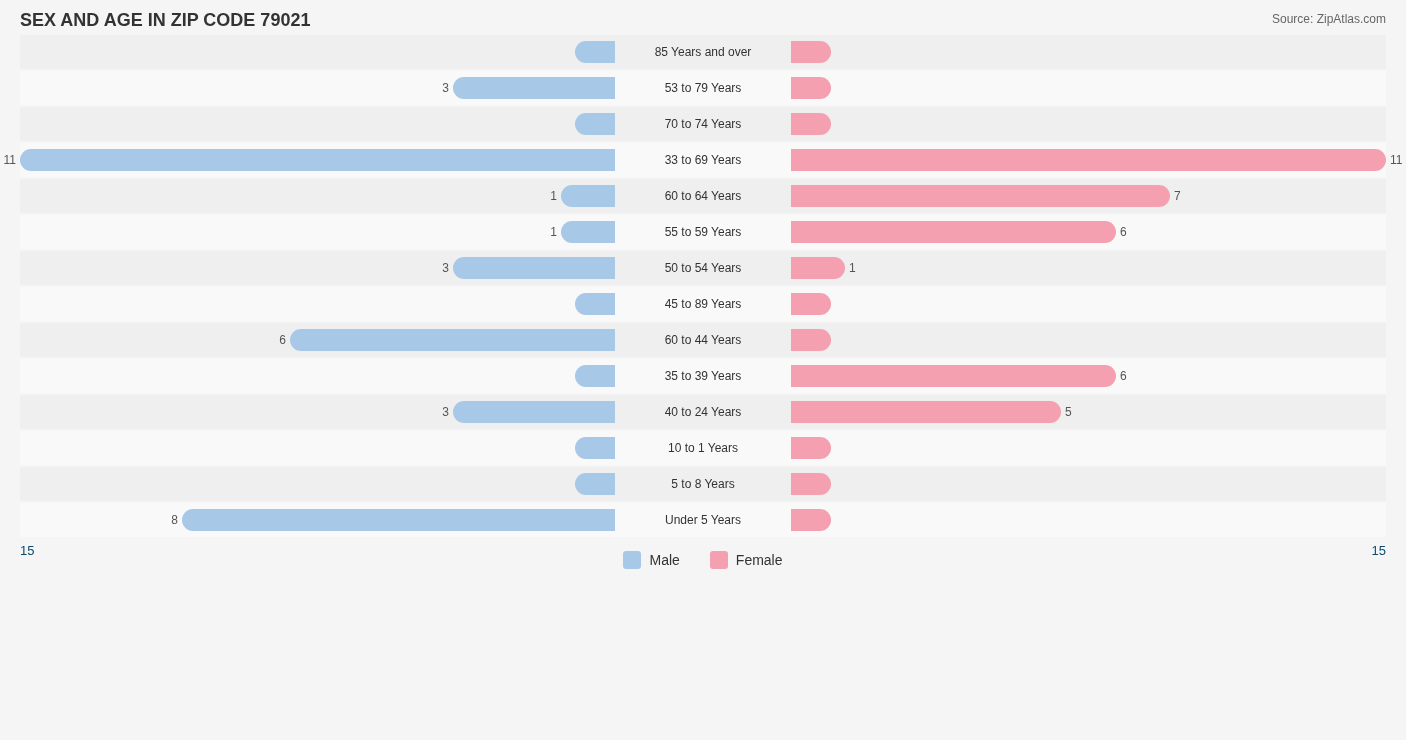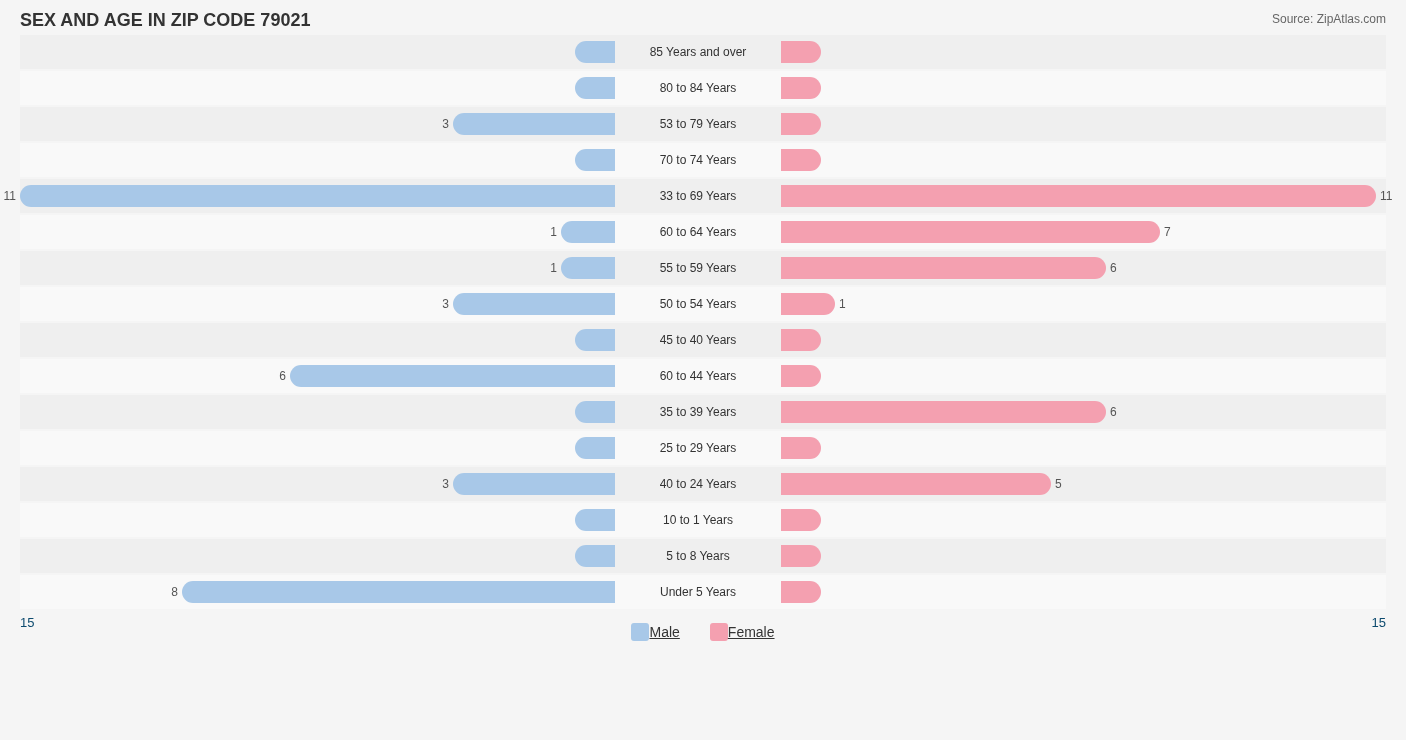--- a/index.html
+++ b/index.html
@@ -43,40 +43,41 @@
     .legend {
       display: flex;
       justify-content: center;
       align-items: center;
       margin-top: 8px;
       gap: 30px;
     }
     .legend-item {
       display: flex;
       align-items: center;
+      gap: 8px;
       font-size: 14px;
       color: #333;
-      text-decoration: underline;
     }
     .legend-box {
       width: 18px;
       height: 18px;
       border-radius: 3px;
     }
     .chart-rows-wrapper {
       position: relative;
       width: 100%;
     }
     
     .bar-row {
       display: flex;
       align-items: center;
       height: 34px;
       margin-bottom: 2px;
       position: relative;
+      justify-content: space-between;
     }
     .bar-row:nth-child(odd) { background: #efefef; }
     .bar-row:nth-child(even) { background: #f9f9f9; }
 
     .half-left {
       width: 595px;
       display: flex;
       align-items: center;
       justify-content: flex-end;
       position: relative;
@@ -132,29 +133,20 @@
         <div class="half-left">
           <div class="blue-bar" style="width: 40px;"></div>
         </div>
         <div class="center-label">85 Years and over</div>
         <div class="half-right">
           <div class="pink-bar" style="width: 40px;"></div>
         </div>
       </div>
       <div class="bar-row">
         <div class="half-left">
-          <div class="blue-bar" style="width: 40px;"></div>
-        </div>
-        <div class="center-label">80 to 84 Years</div>
-        <div class="half-right">
-          <div class="pink-bar" style="width: 40px;"></div>
-        </div>
-      </div>
-      <div class="bar-row">
-        <div class="half-left">
           <span style="position: absolute; right: 166px; font-size: 12px; color: rgb(85, 85, 85); white-space: nowrap;">3</span>
           <div class="blue-bar" style="width: 162px;"></div>
         </div>
         <div class="center-label">53 to 79 Years</div>
         <div class="half-right">
           <div class="pink-bar" style="width: 40px;"></div>
         </div>
       </div>
       <div class="bar-row">
         <div class="half-left">
@@ -206,21 +198,21 @@
         <div class="center-label">50 to 54 Years</div>
         <div class="half-right">
           <span style="position: absolute; left: 58px; font-size: 12px; color: rgb(85, 85, 85); white-space: nowrap;">1</span>
           <div class="pink-bar" style="width: 54px;"></div>
         </div>
       </div>
       <div class="bar-row">
         <div class="half-left">
           <div class="blue-bar" style="width: 40px;"></div>
         </div>
-        <div class="center-label">45 to 40 Years</div>
+        <div class="center-label">45 to 89 Years</div>
         <div class="half-right">
           <div class="pink-bar" style="width: 40px;"></div>
         </div>
       </div>
       <div class="bar-row">
         <div class="half-left">
           <span style="position: absolute; right: 329px; font-size: 12px; color: rgb(85, 85, 85); white-space: nowrap;">6</span>
           <div class="blue-bar" style="width: 325px;"></div>
         </div>
         <div class="center-label">60 to 44 Years</div>
@@ -229,29 +221,20 @@
         </div>
       </div>
       <div class="bar-row">
         <div class="half-left">
           <div class="blue-bar" style="width: 40px;"></div>
         </div>
         <div class="center-label">35 to 39 Years</div>
         <div class="half-right">
           <span style="position: absolute; left: 329px; font-size: 12px; color: rgb(85, 85, 85); white-space: nowrap;">6</span>
           <div class="pink-bar" style="width: 325px;"></div>
-        </div>
-      </div>
-      <div class="bar-row">
-        <div class="half-left">
-          <div class="blue-bar" style="width: 40px;"></div>
-        </div>
-        <div class="center-label">25 to 29 Years</div>
-        <div class="half-right">
-          <div class="pink-bar" style="width: 40px;"></div>
         </div>
       </div>
       <div class="bar-row">
         <div class="half-left">
           <span style="position: absolute; right: 166px; font-size: 12px; color: rgb(85, 85, 85); white-space: nowrap;">3</span>
           <div class="blue-bar" style="width: 162px;"></div>
         </div>
         <div class="center-label">40 to 24 Years</div>
         <div class="half-right">
           <span style="position: absolute; left: 274px; font-size: 12px; color: rgb(85, 85, 85); white-space: nowrap;">5</span>

